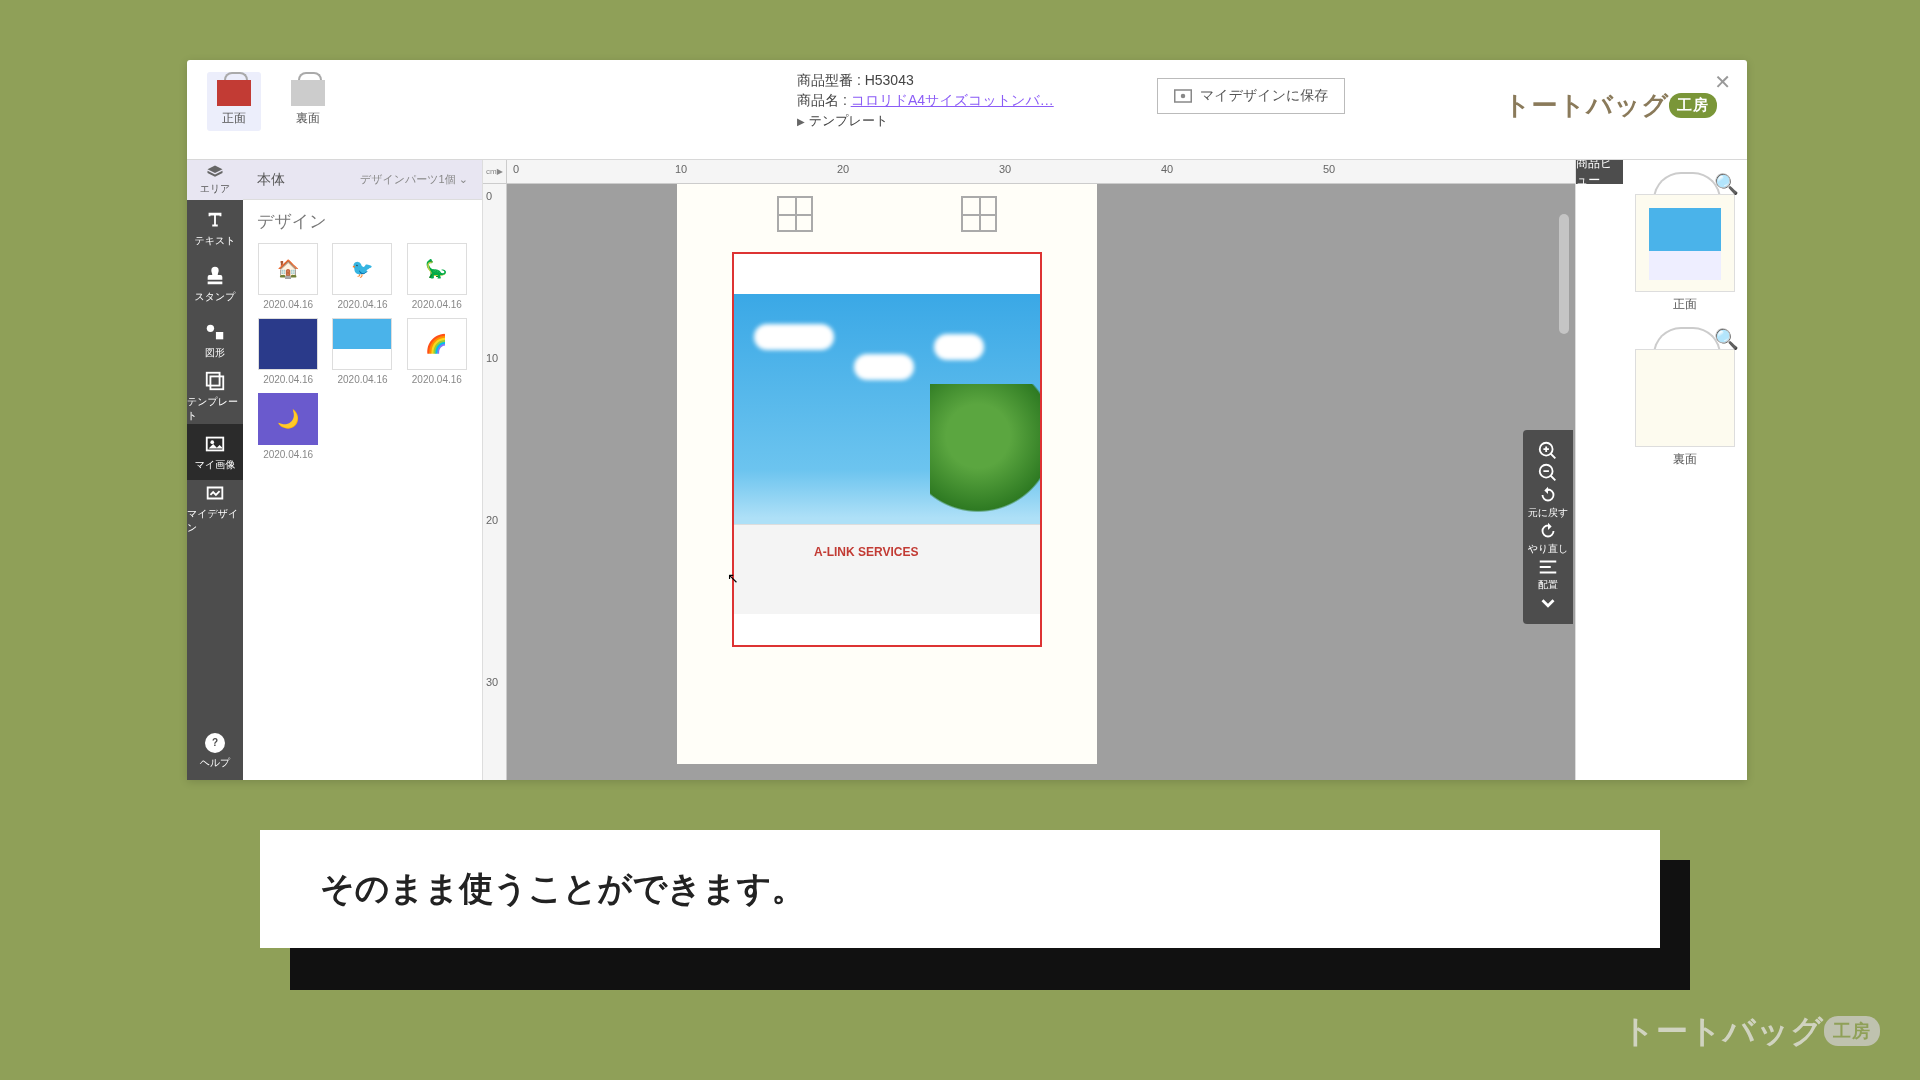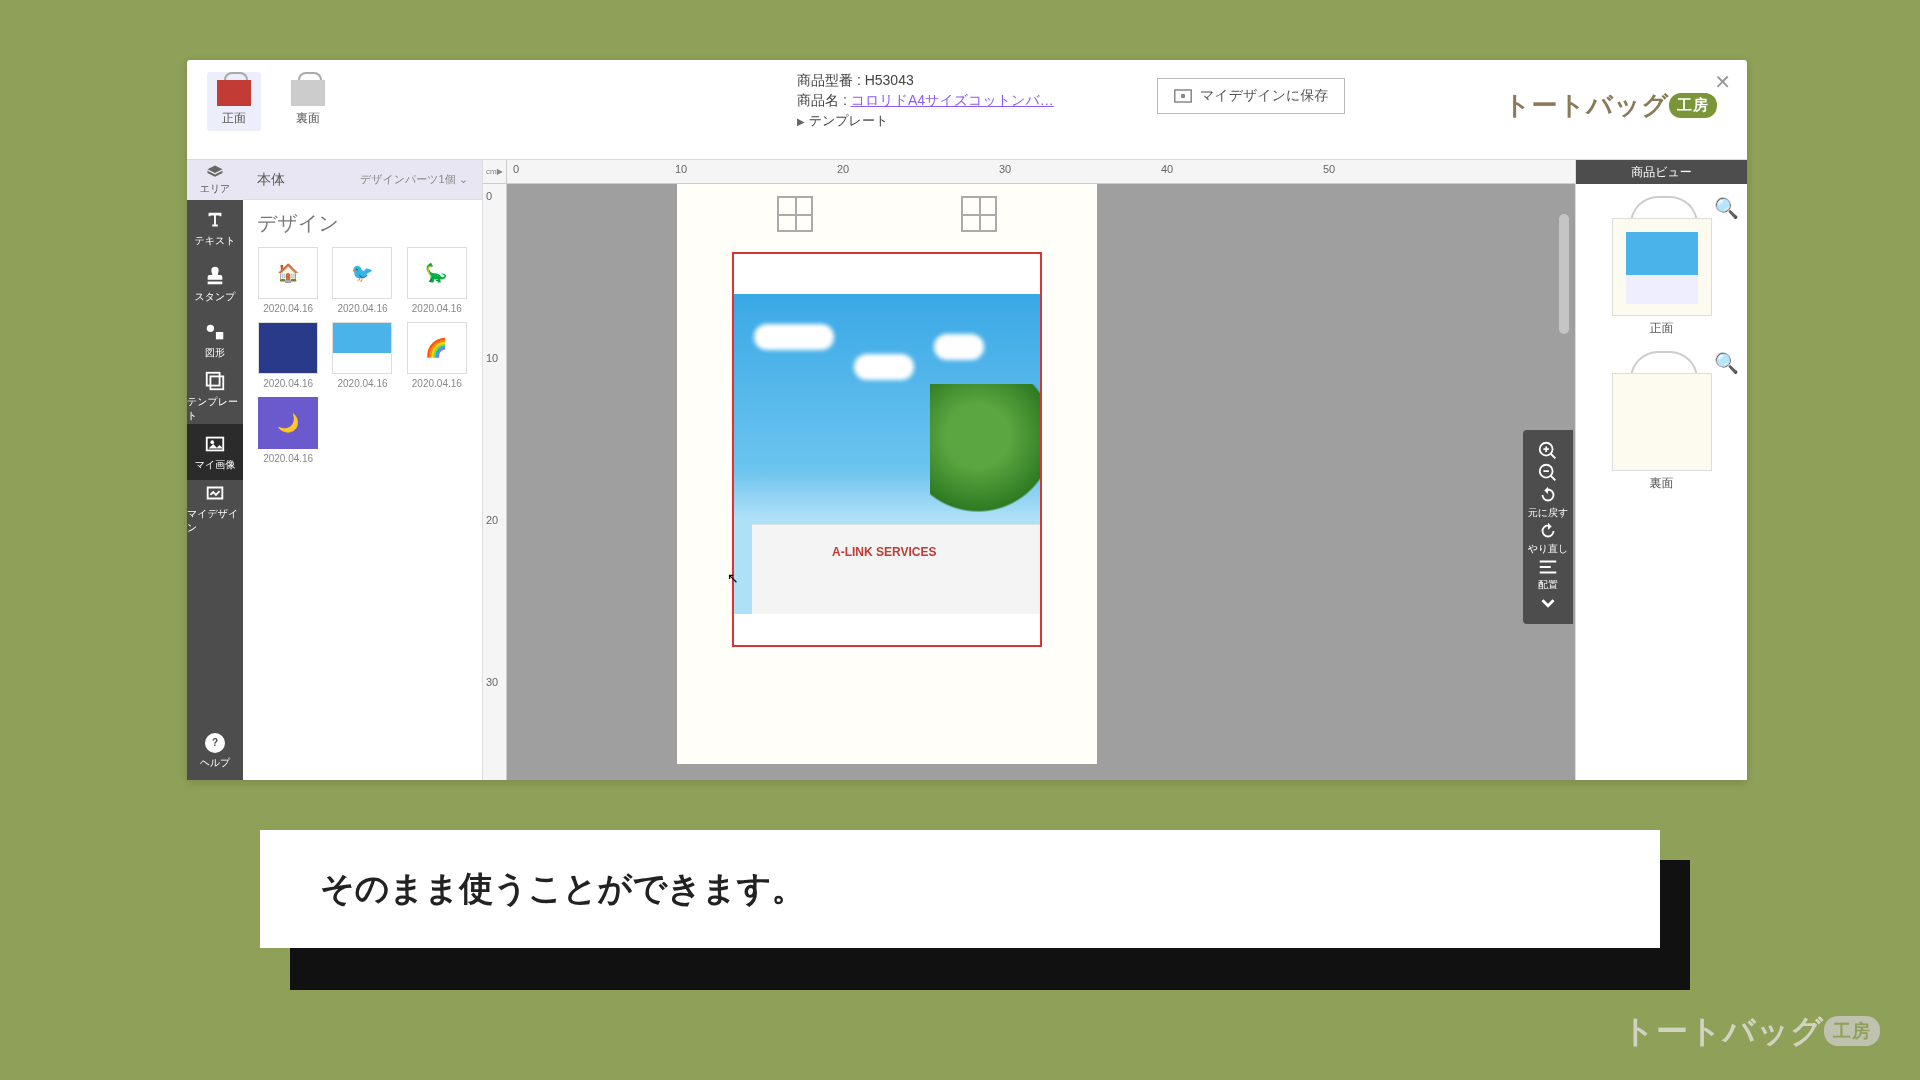--- a/index.html
+++ b/index.html
@@ -29,21 +29,21 @@
   .rail-top{height:40px;background:#e8e6f2;color:#555;display:flex;flex-direction:column;justify-content:center;align-items:center;font-size:10px}
   .rail-btn{display:flex;flex-direction:column;align-items:center;justify-content:center;height:56px;cursor:pointer}
   .rail-btn.sel{background:#2b2b2b}
   .rail-btn svg{width:22px;height:22px;fill:#fff;margin-bottom:3px}
   .rail-spacer{flex:1}
   .rail-help{display:flex;flex-direction:column;align-items:center;padding:10px 0;font-size:10px}
   .rail-help .q{width:20px;height:20px;border-radius:50%;background:#fff;color:#4d4d4d;text-align:center;line-height:20px;font-weight:700;margin-bottom:3px}
   .lpanel{width:240px;background:#fff;border-right:1px solid #ddd;display:flex;flex-direction:column}
   .lp-hdr{height:40px;background:#e8e6f2;display:flex;align-items:center;justify-content:space-between;padding:12px 14px;font-size:14px;color:#555;border-bottom:1px solid #ddd}
   .lp-hdr .parts{font-size:11px;color:#888}
-  .lp-title{padding:10px 14px;font-size:20px;color:#777}
+  .lp-title{padding:10px 14px;font-size:17px;color:#777}
   .thumbs{padding:0 12px;display:grid;grid-template-columns:repeat(3,1fr);gap:8px 8px}
   .th{display:flex;flex-direction:column;align-items:center}
   .th-img{width:60px;height:52px;border:1px solid #ddd;background:#fff;display:flex;align-items:center;justify-content:center;font-size:18px}
   .th-img.sel{border:2px solid #6a5acd}
   .th-date{font-size:10px;color:#888;margin-top:4px}
   .th-sky{background:linear-gradient(#4ab3ea 60%,#fff 60%)}
   .th-purple{background:#6a5acd}
   .canvas-wrap{flex:1;position:relative;background:#fff;display:flex}
   .ruler-h{position:absolute;left:24px;top:0;right:0;height:24px;background:#f5f5f5;border-bottom:1px solid #ccc}
   .ruler-v{position:absolute;left:0;top:24px;bottom:0;width:24px;background:#f5f5f5;border-right:1px solid #ccc}
@@ -55,27 +55,27 @@
   .handle{position:absolute;top:12px;width:36px;height:36px;border:2px solid #aaa}
   .handle::before,.handle::after{content:"";position:absolute;background:#aaa}
   .handle::before{left:0;right:0;top:50%;height:2px}
   .handle::after{top:0;bottom:0;left:50%;width:2px}
   .handle.h1{left:100px}.handle.h2{right:100px}
   .print-area{position:absolute;left:55px;top:68px;width:310px;height:395px;border:2px solid #d33;background:#fff}
   .photo{position:absolute;left:0;top:40px;right:0;height:320px;background:linear-gradient(#3aa8e6 0%,#6cc4ef 55%,#aee0f7 70%);overflow:hidden}
   .cloud{position:absolute;width:80px;height:26px;background:#fff;border-radius:20px;filter:blur(2px)}
   .cloud.c1{left:20px;top:30px}.cloud.c2{left:120px;top:60px;width:60px}.cloud.c3{left:200px;top:40px;width:50px}
   .tree{position:absolute;right:-10px;top:90px;width:120px;height:130px;background:radial-gradient(circle at 40% 40%,#5ba640 30%,#2e7a22 70%,transparent 72%)}
-  .bldg{position:absolute;left:18px;right:0;bottom:0;height:90px;background:#f4f4f4;border-top:1px solid #ddd}
+  .bldg{position:absolute;left:0;right:0;bottom:0;height:90px;background:#f4f4f4;border-top:1px solid #ddd}
   .bldg-txt{position:absolute;left:80px;top:20px;font-size:12px;color:#c23b34;font-weight:700}
   .scrollbar-v{position:absolute;right:6px;top:30px;width:10px;height:120px;background:#c5c5c5;border-radius:5px}
   .toolcol{position:absolute;right:2px;top:270px;width:50px;background:#4d4d4d;border-radius:4px 0 0 4px;display:flex;flex-direction:column;align-items:center;padding:10px 0;color:#fff;font-size:10px;}
   .toolcol .tb{display:flex;flex-direction:column;align-items:center;cursor:pointer}
   .toolcol svg{width:22px;height:22px;fill:#fff}
-  .rpanel{width:172px;background:#fff;border-left:1px solid #ddd;display:flex;flex-direction:column}
+  .rpanel{width:172px;background:#fff;border-left:1px solid #ddd;display:flex;}
   .rp-hdr{height:24px;background:#4d4d4d;color:#fff;font-size:12px;display:flex;align-items:center;justify-content:center}
   .pv{padding:12px;display:flex;flex-direction:column;gap:14px}
   .pv-item{position:relative}
   .pv-bag{width:100px;height:120px;margin:0 auto;position:relative}
   .pv-bag::before{content:"";position:absolute;top:0;left:18px;width:64px;height:26px;border:2px solid #ccc;border-bottom:none;border-radius:30px 30px 0 0}
   .pv-bag::after{content:"";position:absolute;top:22px;left:0;right:0;bottom:0;background:#fdfbef;border:1px solid #ddd}
   .pv-img{position:absolute;top:36px;left:14px;width:72px;height:72px;background:linear-gradient(#4ab3ea 60%,#eef 60%);z-index:1}
   .pv-lbl{text-align:center;font-size:12px;color:#555;margin-top:4px}
   .pv-zoom{position:absolute;right:-4px;top:0;font-size:20px;color:#444;cursor:pointer}
   .caption-wrap{position:absolute;left:260px;top:830px;width:1400px}

